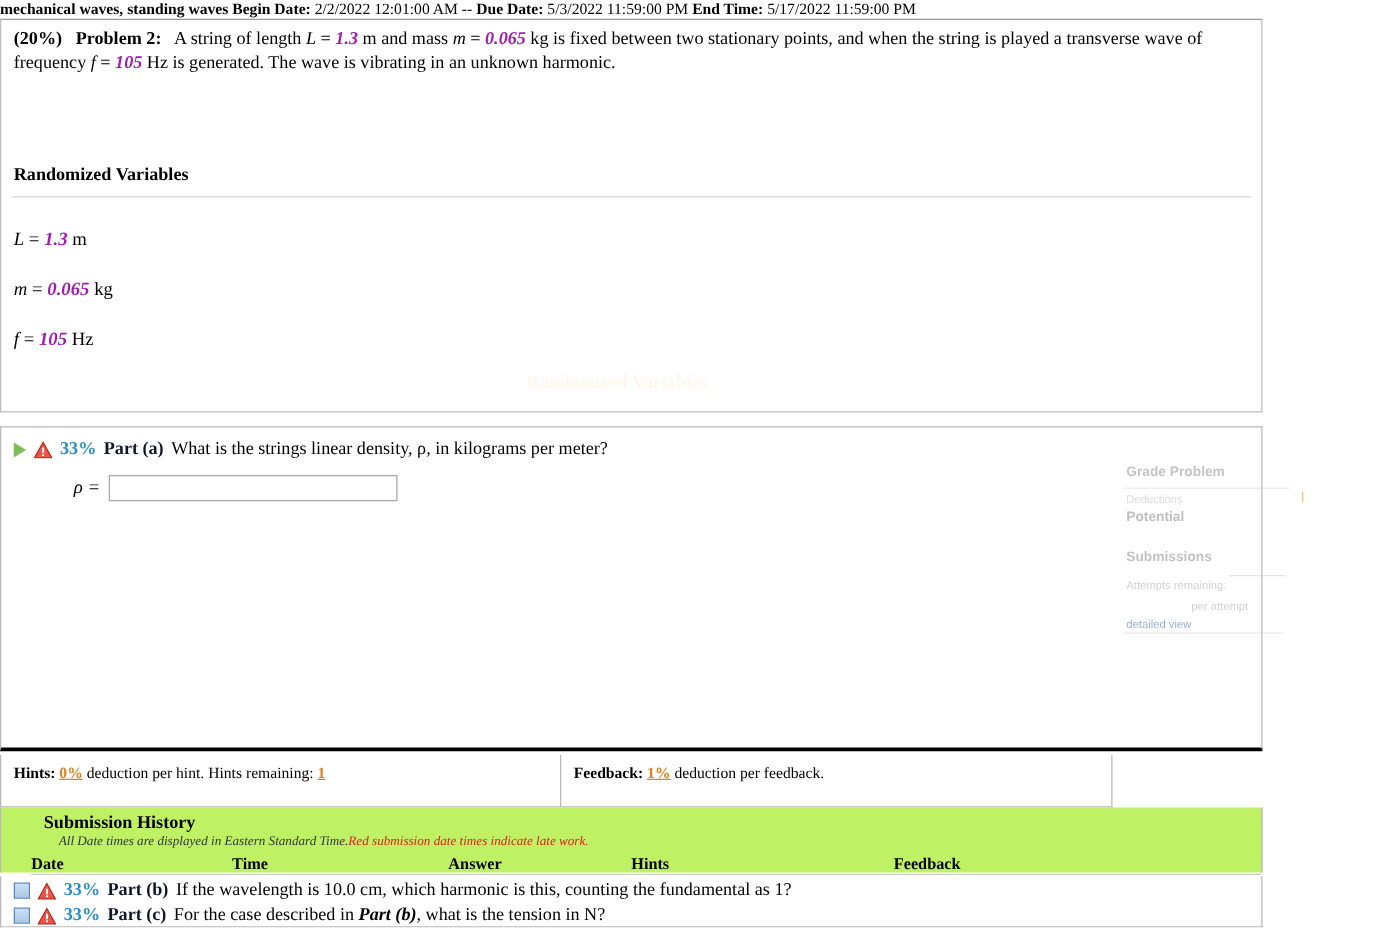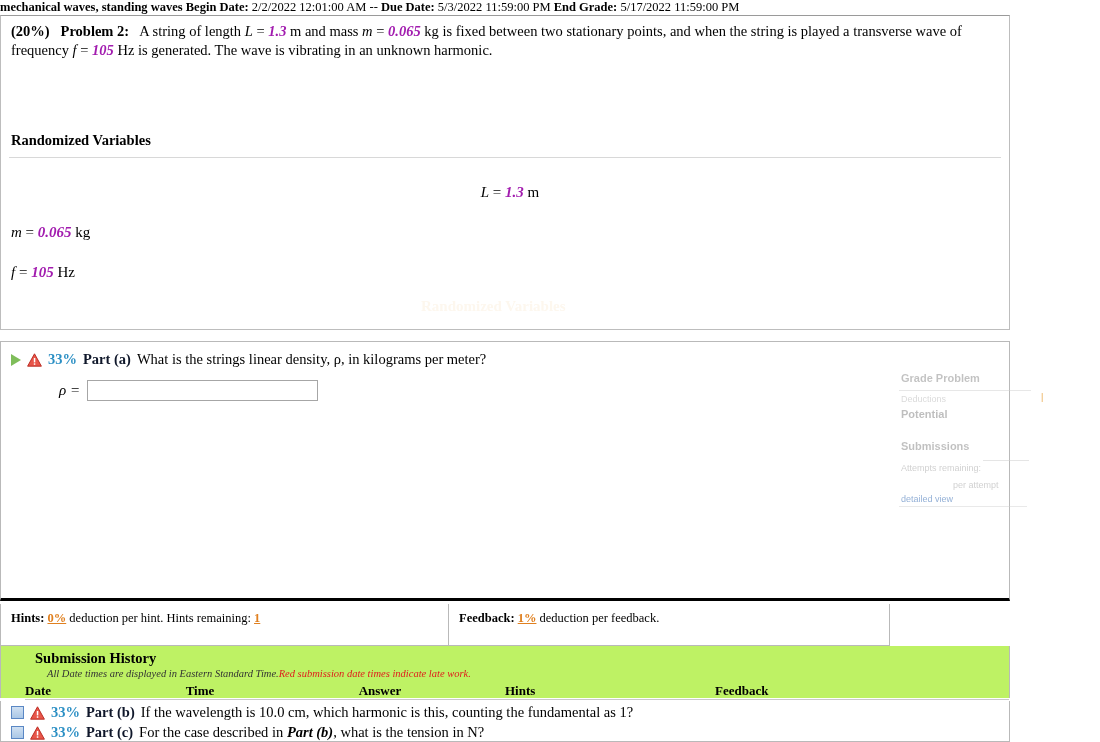--- a/index.html
+++ b/index.html
@@ -42,21 +42,21 @@
   .rv-head {
     font-weight: bold; font-size: 14.5px;
     padding: 0 0 0 10px;
   }
   .rule {
     height: 1px; background: #d8d8d8; margin: 8px 8px 0 8px;
   }
   .rv-line {
     font-size: 15px; padding-left: 10px; margin-top: 23px;
   }
-  .rv-line:first-of-type { margin-top: 26px; text-align: center; }
+  .rv-line:first-of-type { margin-top: 26px; }
 
   .watermark {
     position: absolute; font-size: 15px; color: #fdf7ee;
     white-space: nowrap; pointer-events: none; font-weight: bold;
   }
 
   .panel-pad { height: 48px; }
 
   
   .partsec {
@@ -159,21 +159,21 @@
 
 <div id="page">
 
   <div class="topbar">
     <span class="lbl">mechanical waves, standing waves</span>
     <span class="lbl">Begin Date:</span>
     <span class="val">2/2/2022 12:01:00 AM</span>
     <span class="val">--</span>
     <span class="lbl">Due Date:</span>
     <span class="val">5/3/2022 11:59:00 PM</span>
-    <span class="lbl">End Grade:</span>
+    <span class="lbl">End Time:</span>
     <span class="val">5/17/2022 11:59:00 PM</span>
   </div>
 
   <div class="panel">
 
     <div class="problem-block">
       <span class="pct">(20%)</span>
       &nbsp;
       <span class="pnum">Problem 2:</span>
       &nbsp;

